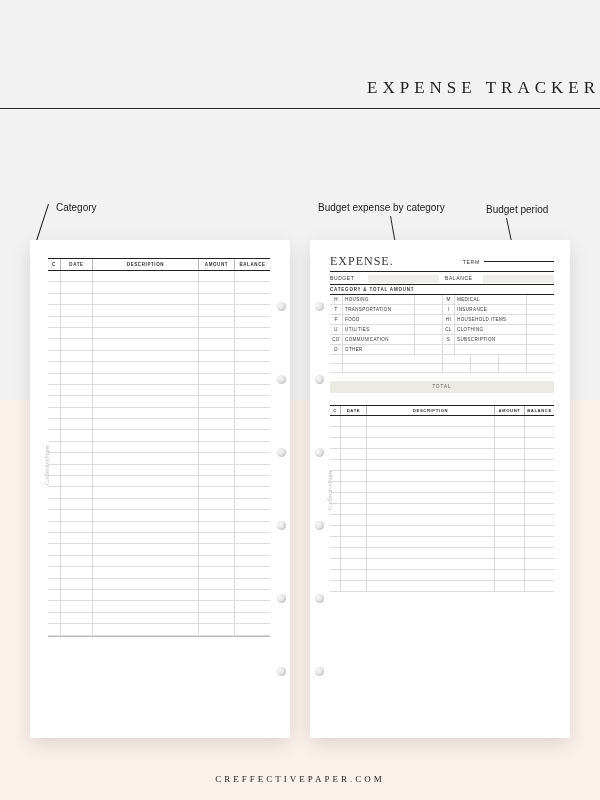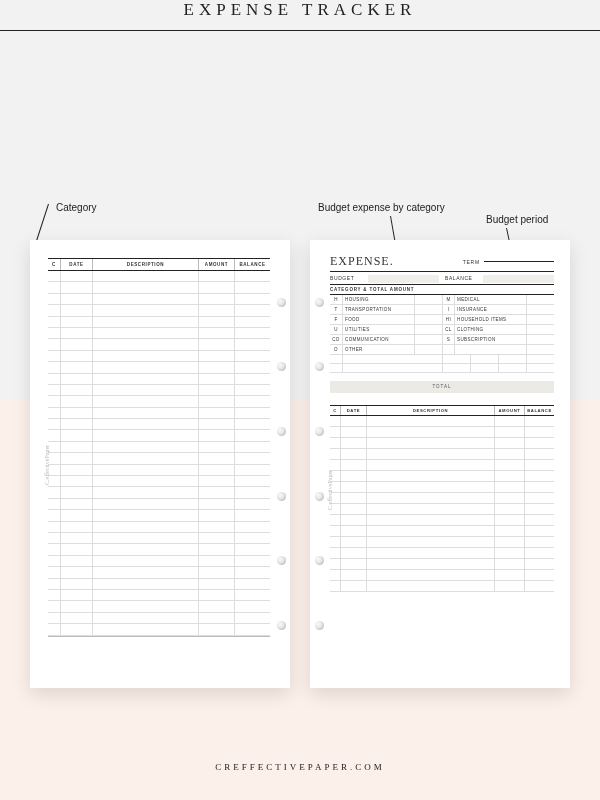--- a/index.html
+++ b/index.html
@@ -5,21 +5,22 @@
   * { box-sizing: border-box; margin: 0; padding: 0; }
   html, body { width: 600px; height: 800px; }
   body {
     font-family: Georgia, 'Times New Roman', serif;
     background: linear-gradient(to bottom, #f2f2f2 0%, #f2f2f2 50%, #fcf0ea 50%, #fcf0ea 100%);
     position: relative;
     color: #333;
   }
 
   .header-block {
-    text-align: center;
+    padding-top: 78px;
+    text-align: right;
   }
   .title {
     font-family: Georgia, serif;
     font-size: 17px;
     letter-spacing: 5px;
     font-weight: 400;
     color: #222;
   }
   .divider {
     border: none;
@@ -62,21 +63,21 @@
     position: absolute;
     top: 240px;
     left: 30px;
     width: 540px;
     height: 460px;
     display: flex;
     gap: 20px;
   }
   .page {
     width: 260px;
-    height: 448px;
+    height: 498px;
     background: #fff;
     box-shadow: 0 6px 18px rgba(0,0,0,0.12);
     position: relative;
     font-family: Arial, Helvetica, sans-serif;
     font-size: 5px;
     color: #333;
   }
 
   
   .holes-right, .holes-left {
@@ -247,21 +248,21 @@
     position: absolute;
     font-family: 'Brush Script MT', cursive;
     font-size: 6px;
     color: #bbb;
     transform: rotate(-90deg);
     transform-origin: left top;
   }
 
   .footer {
     position: absolute;
-    bottom: 28px;
+    bottom: 16px;
     width: 100%;
     text-align: center;
     font-family: Georgia, serif;
     font-size: 9px;
     letter-spacing: 3px;
     color: #222;
   }
 </style>
 </head>
 <body>
@@ -275,21 +276,21 @@
   <div class="label" style="left:56px; top:0;">
     <span>Category</span>
     <div class="tick" style="left:-8px; top:2px; height:46px; transform:rotate(18deg); transform-origin:top;"></div>
     <div class="dot" style="left:-18px; top:46px;"></div>
   </div>
   <div class="label" style="left:318px; top:0;">
     <span>Budget expense by category</span>
     <div class="tick" style="left:72px; top:14px; height:90px; transform:rotate(-10deg); transform-origin:top;"></div>
     <div class="dot" style="left:56px; top:101px;"></div>
   </div>
-  <div class="label" style="left:486px; top:12px;">
+  <div class="label" style="left:486px; top:2px;">
     <span>Budget period</span>
     <div class="tick" style="left:20px; top:14px; height:40px; transform:rotate(-12deg); transform-origin:top;"></div>
     <div class="dot" style="left:11px; top:52px;"></div>
   </div>
 </div>
 
 <div class="pages">
 
   <div class="page">
     <div class="holes-right">

